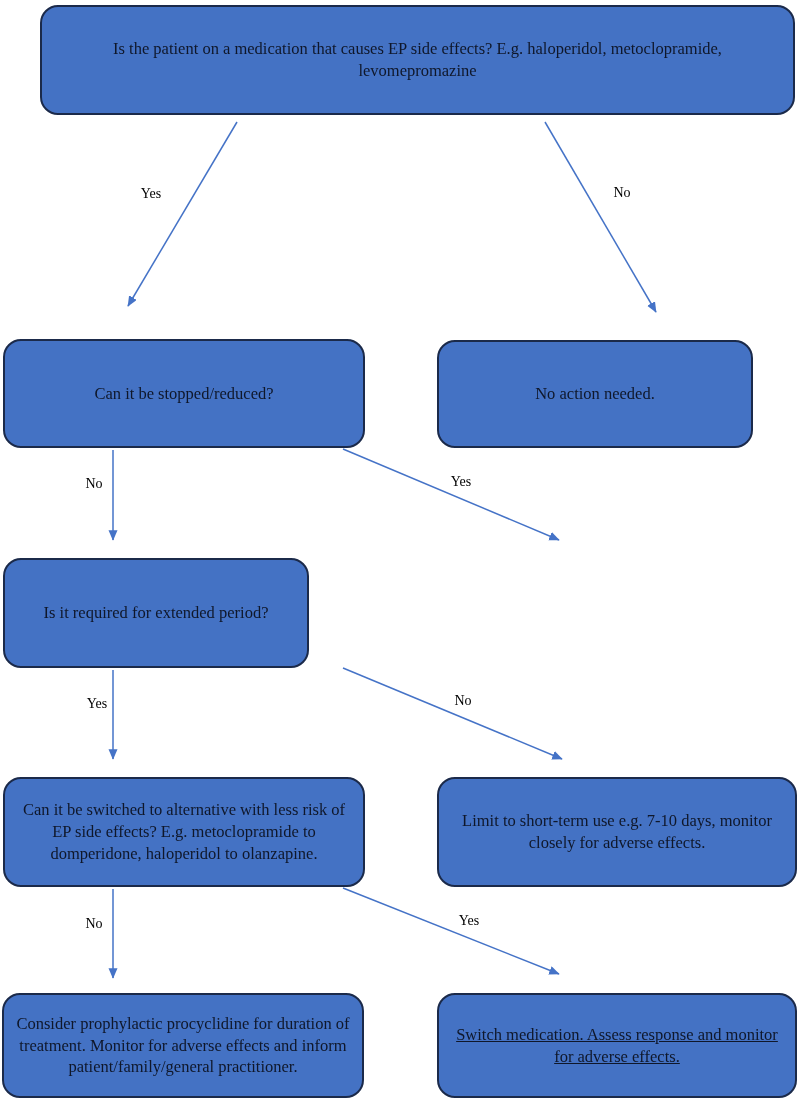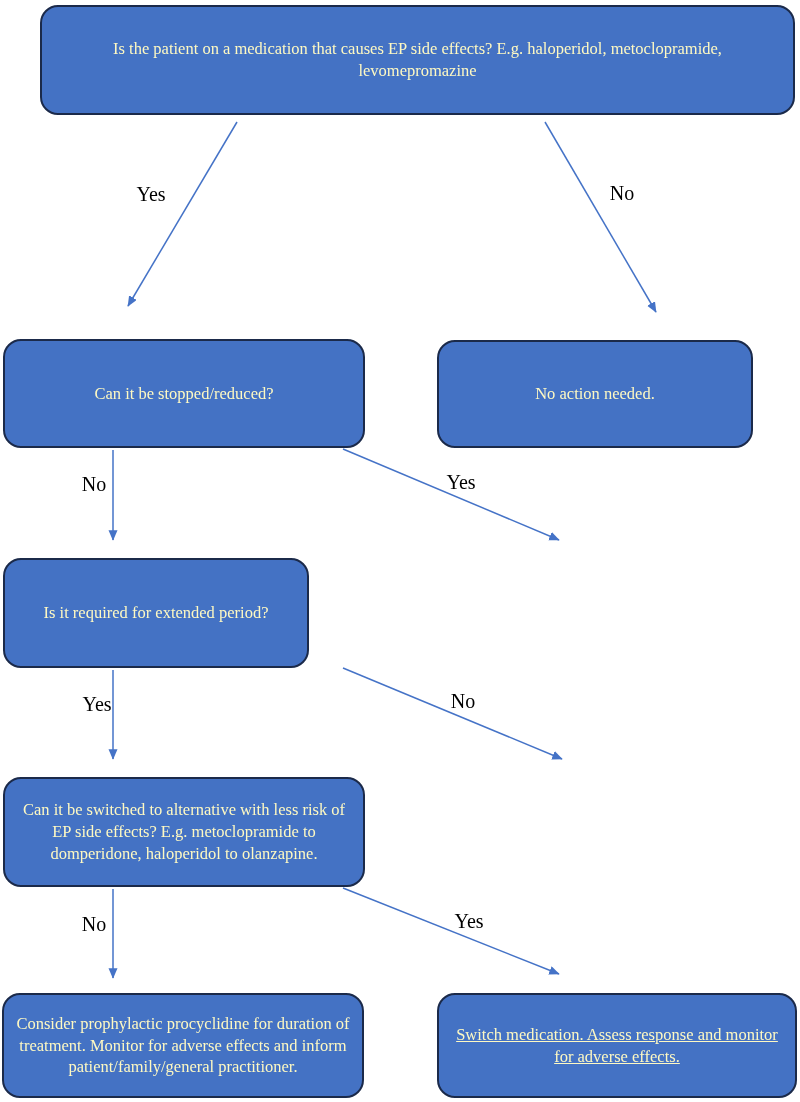--- a/index.html
+++ b/index.html
@@ -27,38 +27,38 @@
     stroke: #4573c7;
     stroke-width: 1.5;
     fill: none;
   }
   .node {
     position: absolute;
     box-sizing: border-box;
     background: #4472c4;
     border: 2.5px solid #1b2a4a;
     border-radius: 18px;
-    color: #fef9c3;
+    color: #0f172a;
     display: flex;
     align-items: center;
     justify-content: center;
     text-align: center;
     font-size: 16.5px;
     line-height: 1.32;
     padding: 8px 12px;
   }
   .node .node-text {
     display: block;
     width: 100%;
   }
   .edge-label {
     position: absolute;
     transform: translate(-50%, -50%);
     color: #000000;
-    font-size: 20px;
+    font-size: 14px;
     line-height: 1;
     white-space: nowrap;
   }
 </style>
 </head>
 <body>
 
 <div class="canvas">
 
   <svg class="edges-layer" width="800" height="1102" viewBox="0 0 800 1102" xmlns="http://www.w3.org/2000/svg">
@@ -97,20 +97,23 @@
   <div class="node" style="left:3px; top:558px; width:306px; height:110px;">
     <span class="node-text">Is it required for extended period?</span>
   </div>
 
   <div class="edge-label" style="left:97px; top:704px;">Yes</div>
   <div class="edge-label" style="left:463px; top:701px;">No</div>
 
   <div class="node" style="left:3px; top:777px; width:362px; height:110px;">
     <span class="node-text">Can it be switched to alternative with less risk of EP side effects? E.g. metoclopramide to domperidone, haloperidol to olanzapine.</span>
   </div>
+  <div class="node" style="left:437px; top:777px; width:360px; height:110px;">
+    <span class="node-text">Limit to short-term use e.g. 7-10 days, monitor closely for adverse effects.</span>
+  </div>
 
   <div class="edge-label" style="left:94px; top:924px;">No</div>
   <div class="edge-label" style="left:469px; top:921px;">Yes</div>
 
   <div class="node" style="left:2px; top:993px; width:362px; height:105px;">
     <span class="node-text">Consider prophylactic procyclidine for duration of treatment. Monitor for adverse effects and inform patient/family/general practitioner.</span>
   </div>
   <div class="node" style="left:437px; top:993px; width:360px; height:105px;text-decoration:underline;">
     <span class="node-text">Switch medication. Assess response and monitor for adverse effects.</span>
   </div>

